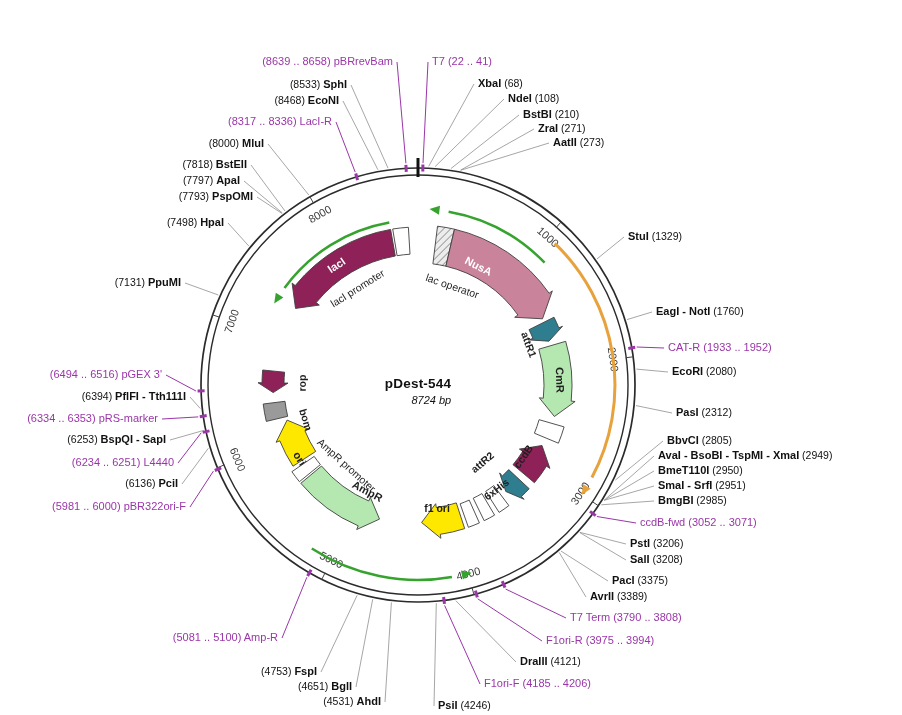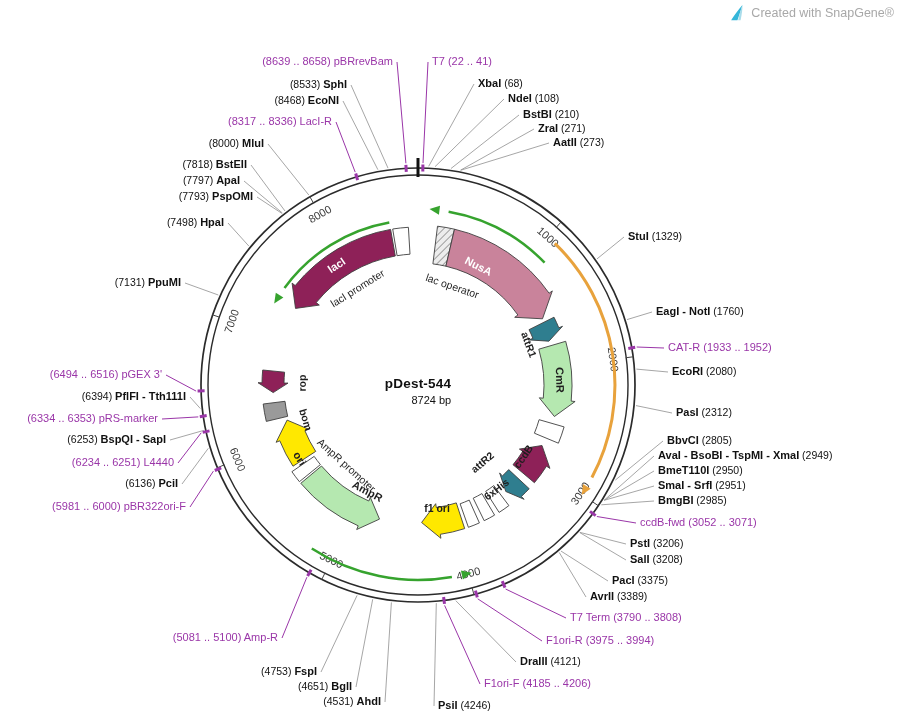--- a/index.html
+++ b/index.html
@@ -2,21 +2,21 @@
 <html><head>
 <meta charset="utf-8">
 <style>
   html,body{margin:0;padding:0;background:#ffffff;}
   .canvas{position:relative;width:902px;height:715px;background:#ffffff;overflow:hidden;
           font-family:"Liberation Sans", sans-serif;}
   #map-svg{position:absolute;left:0;top:0;font-family:"Liberation Sans", sans-serif;}
   .center-label{position:absolute;left:418px;top:391px;transform:translate(-50%,-50%);
                 text-align:right;color:#111;}
   .center-label .pname{font-size:13.5px;font-weight:bold;letter-spacing:.2px;}
-  .center-label .pbp{font-size:11px;margin-top:3px;}
+  .center-label .pbp{font-size:11px;margin-top:3px;font-style:italic;}
   .watermark{position:absolute;top:4px;right:8px;display:flex;align-items:center;gap:5px;
              color:#a8a8a8;font-size:12.5px;}
   .watermark svg{display:block;}
 </style>
 </head>
 <body>
 
 <div class="canvas">
 
   <svg id="map-svg" width="902" height="715">
@@ -193,21 +193,14 @@
       <text x="352" y="687" text-anchor="end" dominant-baseline="middle" font-size="11" fill="#111111"><tspan font-weight="normal" font-size="10.5">(4651)  </tspan><tspan font-weight="bold" font-size="11">BglI</tspan></text>
       <line x1="385" y1="702" x2="391.4" y2="602.4" stroke="#8F8F8F" stroke-width="0.8"></line>
       <text x="381" y="702" text-anchor="end" dominant-baseline="middle" font-size="11" fill="#111111"><tspan font-weight="normal" font-size="10.5">(4531)  </tspan><tspan font-weight="bold" font-size="11">AhdI</tspan></text>
     </svg>
 
   <div class="center-label">
     <div class="pname">pDest-544</div>
     <div class="pbp">8724 bp</div>
   </div>
 
-  <div class="watermark">
-    <svg width="18" height="18" viewBox="0 0 20 20">
-      <path d="M16 1 C 11 7, 6.5 13, 3.5 18 L 10.5 18 C 12.5 12, 14.8 6, 16 1 Z" fill="#35B6D9"></path>
-      <path d="M16 1 C 13.5 8, 12.3 13, 11.3 18 L 14 18 C 15.2 12, 16.2 6, 16 1 Z" fill="#A9DCEA"></path>
-    </svg>
-    <span>Created with SnapGene®</span>
-  </div>
 
 </div>
 
 </body></html>

